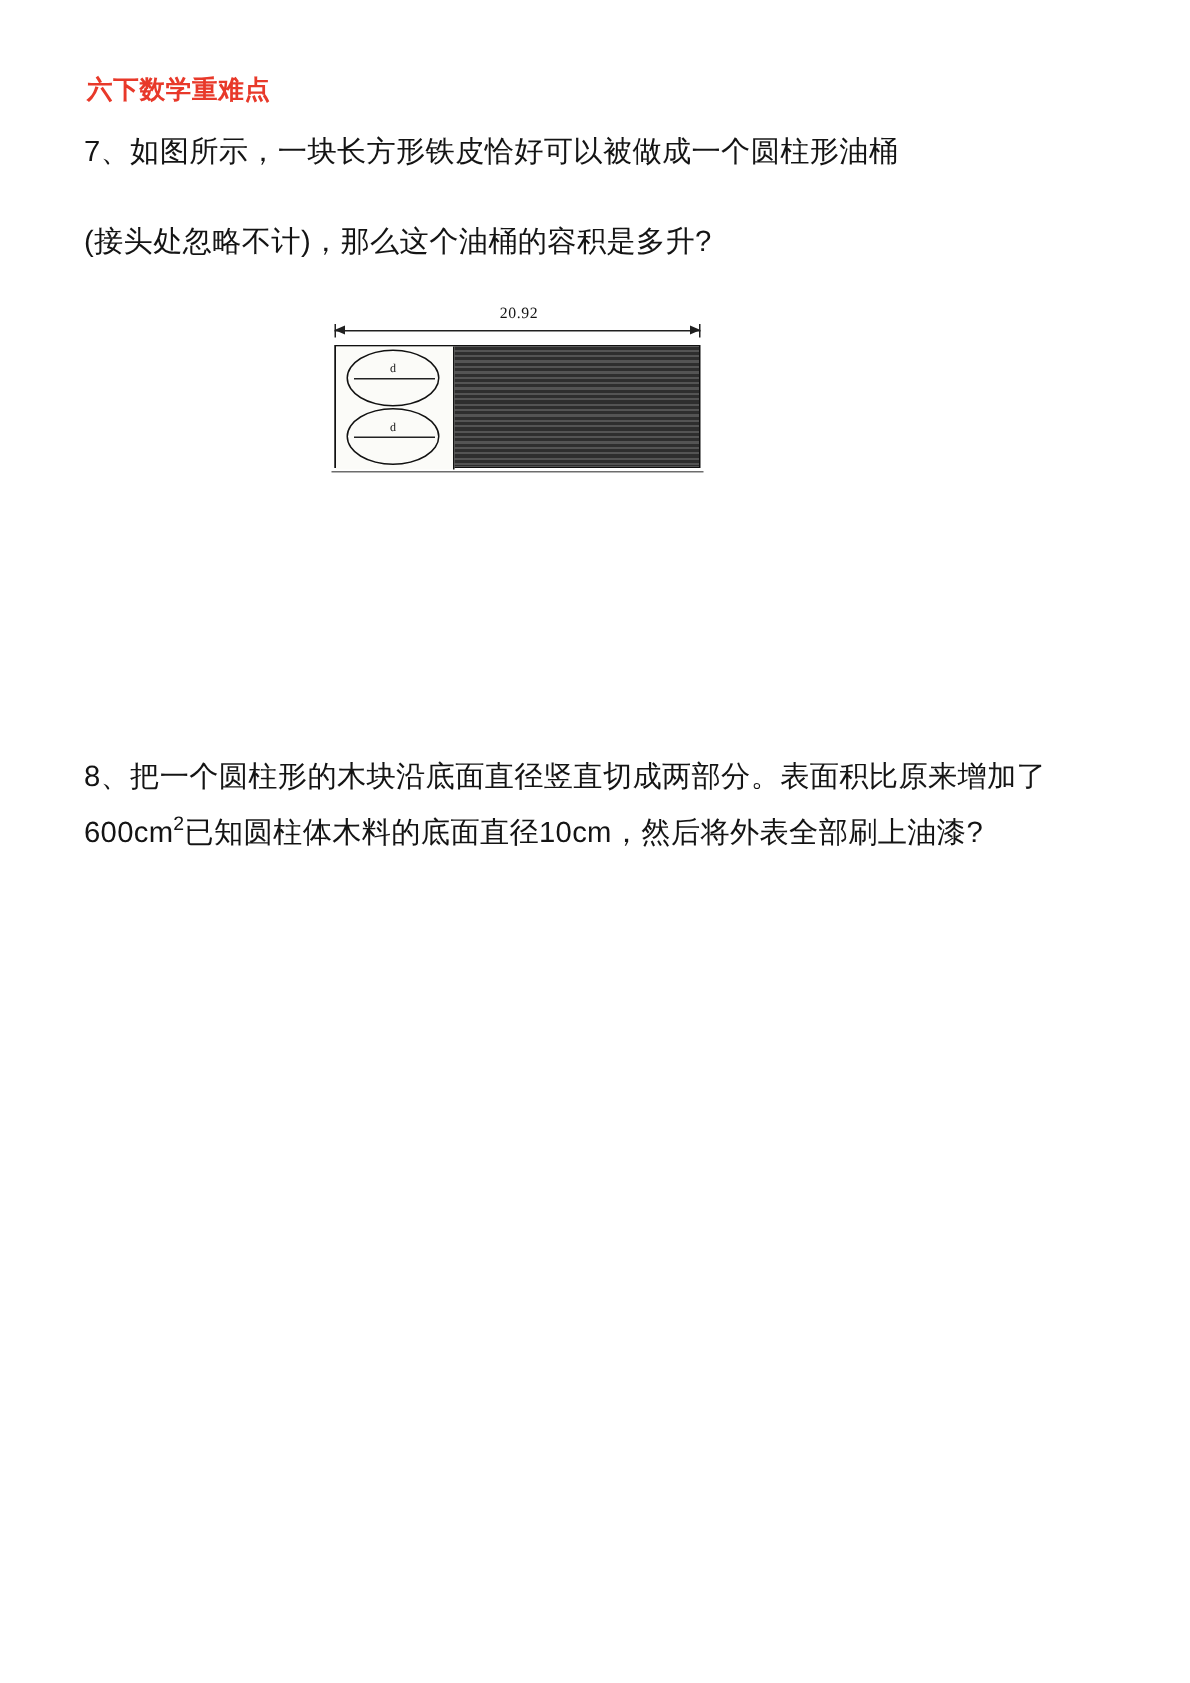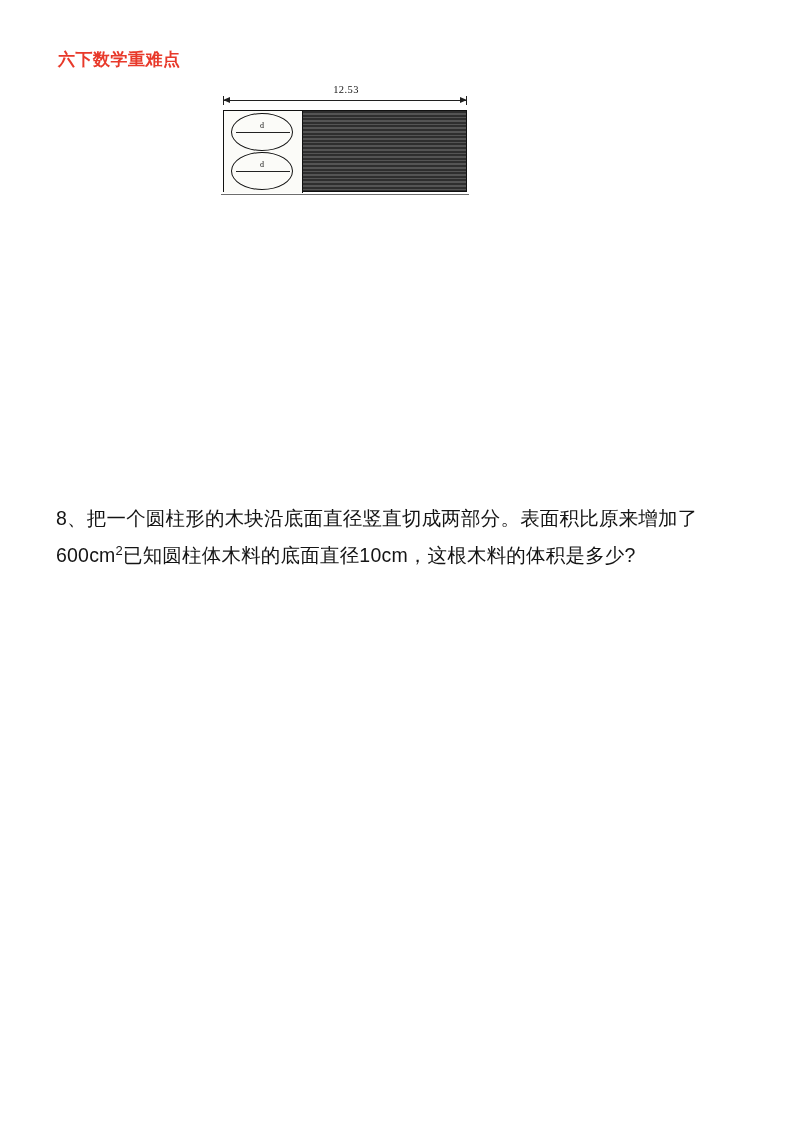--- a/index.html
+++ b/index.html
@@ -176,44 +176,48 @@
   .sup { font-size: 13px; vertical-align: super; }
 </style>
 </head>
 <body>
 
 <div class="page">
 
   <div class="doc-title">六下数学重难点</div>
 
   <div class="q7">
+    <p class="question">
+      <span class="line">7、如图所示，一块长方形铁皮恰好可以被做成一个圆柱形油桶</span>
+      <span class="line">(接头处忽略不计)，那么这个油桶的容积是多升?</span>
+    </p>
 
     <div class="figure-wrap">
       <div class="figure">
         <div class="dim-top">
           <span class="dim-arrow-l"></span>
           <span class="dim-arrow-r"></span>
         </div>
-        <div class="dim-label">12.53</div>
+        <div class="dim-label">20.92</div>
         <div class="dim-left"></div>
         <div class="rect">
           <div class="square">
             <div class="circ top">
               <div class="dia"></div>
               <div class="dia-label">d</div>
             </div>
             <div class="circ bot">
               <div class="dia"></div>
               <div class="dia-label">d</div>
             </div>
           </div>
         </div>
         <div class="base-line"></div>
       </div>
     </div>
   </div>
 
   <div class="q8">
-    <p class="question"><span>8、把一个圆柱形的木块沿底面直径竖直切成两部分。表面积比原来增加了600cm</span><span class="sup">2</span><span>已知圆柱体木料的底面直径10cm，这根木料的体积是多少?</span></p>
+    <p class="question"><span>8、把一个圆柱形的木块沿底面直径竖直切成两部分。表面积比原来增加了600cm</span><span class="sup">2</span><span>已知圆柱体木料的底面直径10cm，然后将外表全部刷上油漆?</span></p>
   </div>
 
 
 </div>
 
 </body></html>

